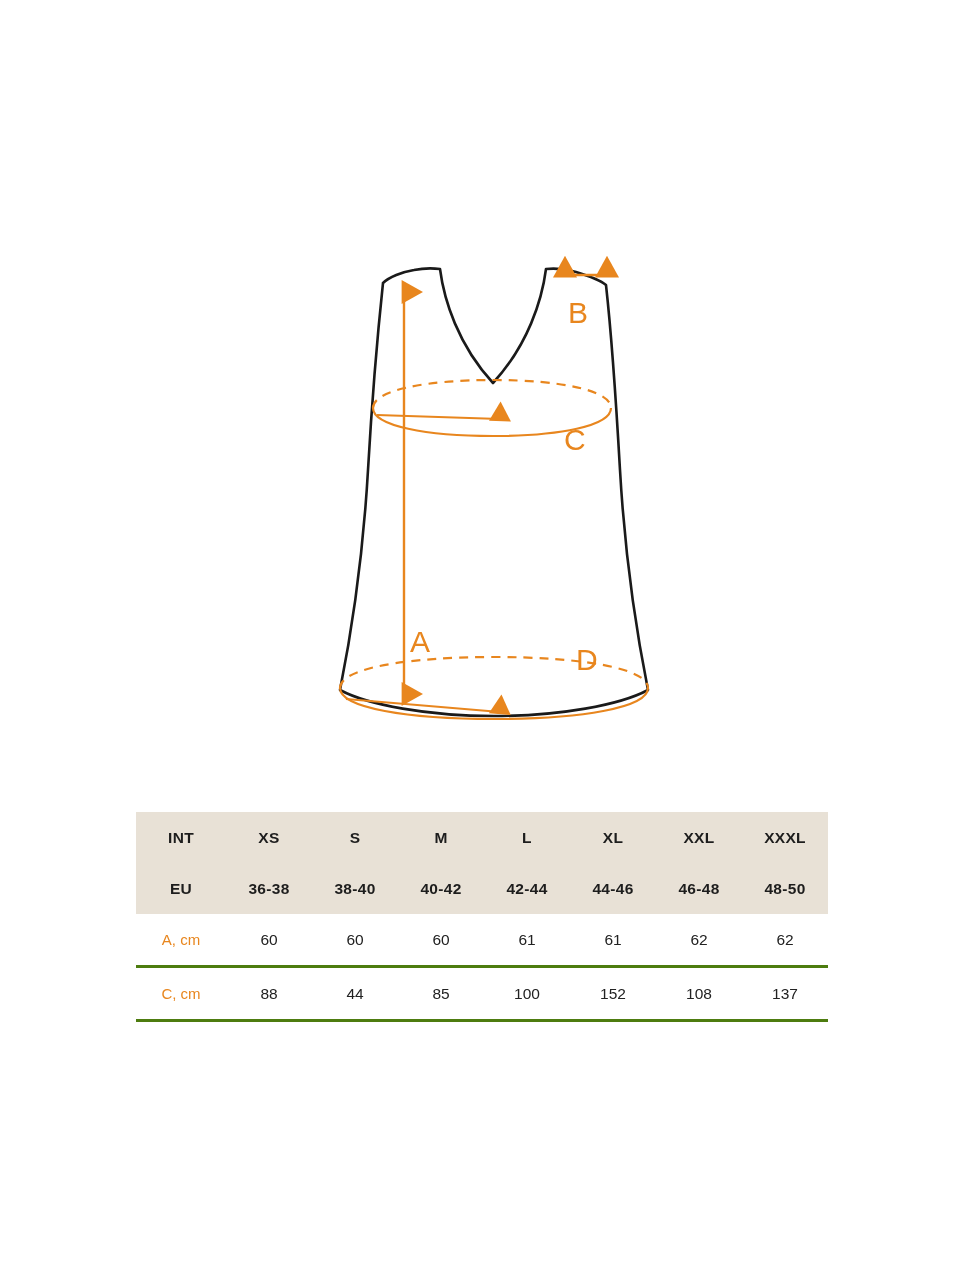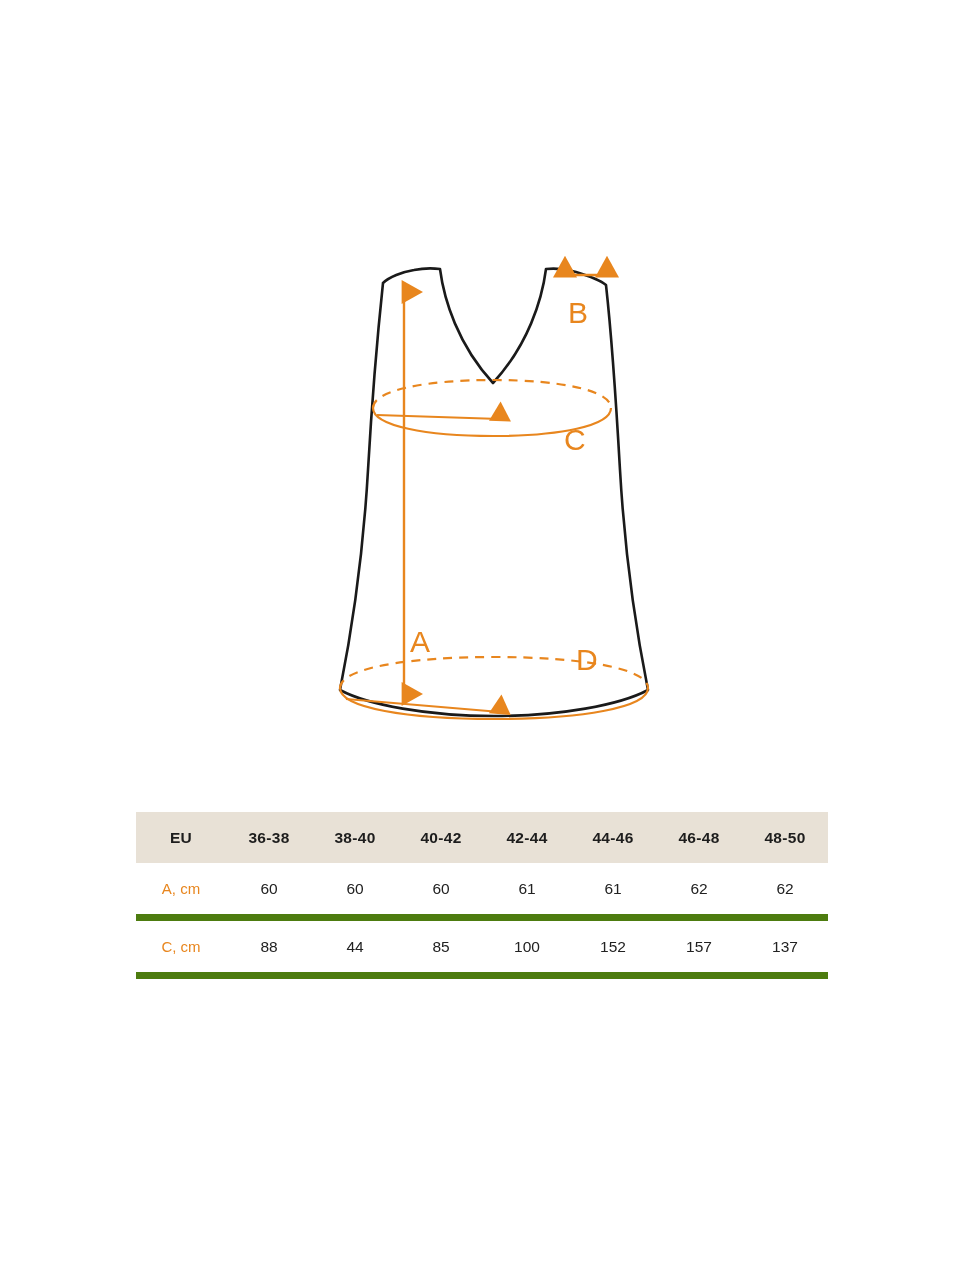--- a/index.html
+++ b/index.html
@@ -64,21 +64,21 @@
     font-weight: bold;
     color: #1d1d1d;
     letter-spacing: .3px;
   }
   tr.head-row td.rowhead {
     text-align: center;
   }
   
   tr.meas-row td {
     background: #ffffff;
-    border-bottom: 7px solid #4d7c0f;
+    border-bottom: 3px solid #4d7c0f;
     color: #222;
     font-size: 15.5px;
   }
   tr.meas-row:first-of-type td {
     border-top: 1px solid #ffffff;
   }
   tr.meas-row td.rowhead {
     color: #e8861e;
     font-size: 15px;
     text-align: center;
@@ -151,20 +151,30 @@
           <col class="cx">
           <col class="cx">
           <col class="cx">
         <col class="cx">
           <col class="cx">
           <col class="cx">
           <col class="cx">
       </colgroup>
       <tbody>
         <tr class="head-row">
+          <td class="rowhead">INT</td>
+          <td>XS</td>
+          <td>S</td>
+          <td>M</td>
+          <td>L</td>
+          <td>XL</td>
+          <td>XXL</td>
+          <td>XXXL</td>
+        </tr>
+        <tr class="head-row">
           <td class="rowhead">EU</td>
           <td>36-38</td>
           <td>38-40</td>
           <td>40-42</td>
           <td>42-44</td>
           <td>44-46</td>
           <td>46-48</td>
           <td>48-50</td>
         </tr>
 
@@ -178,20 +188,20 @@
           <td>62</td>
           <td>62</td>
         </tr>
         <tr class="meas-row">
           <td class="rowhead">C, cm</td>
           <td>88</td>
           <td>44</td>
           <td>85</td>
           <td>100</td>
           <td>152</td>
-          <td>157</td>
+          <td>108</td>
           <td>137</td>
         </tr>
       </tbody>
     </table>
   </div>
 
 </div>
 
 </body></html>

